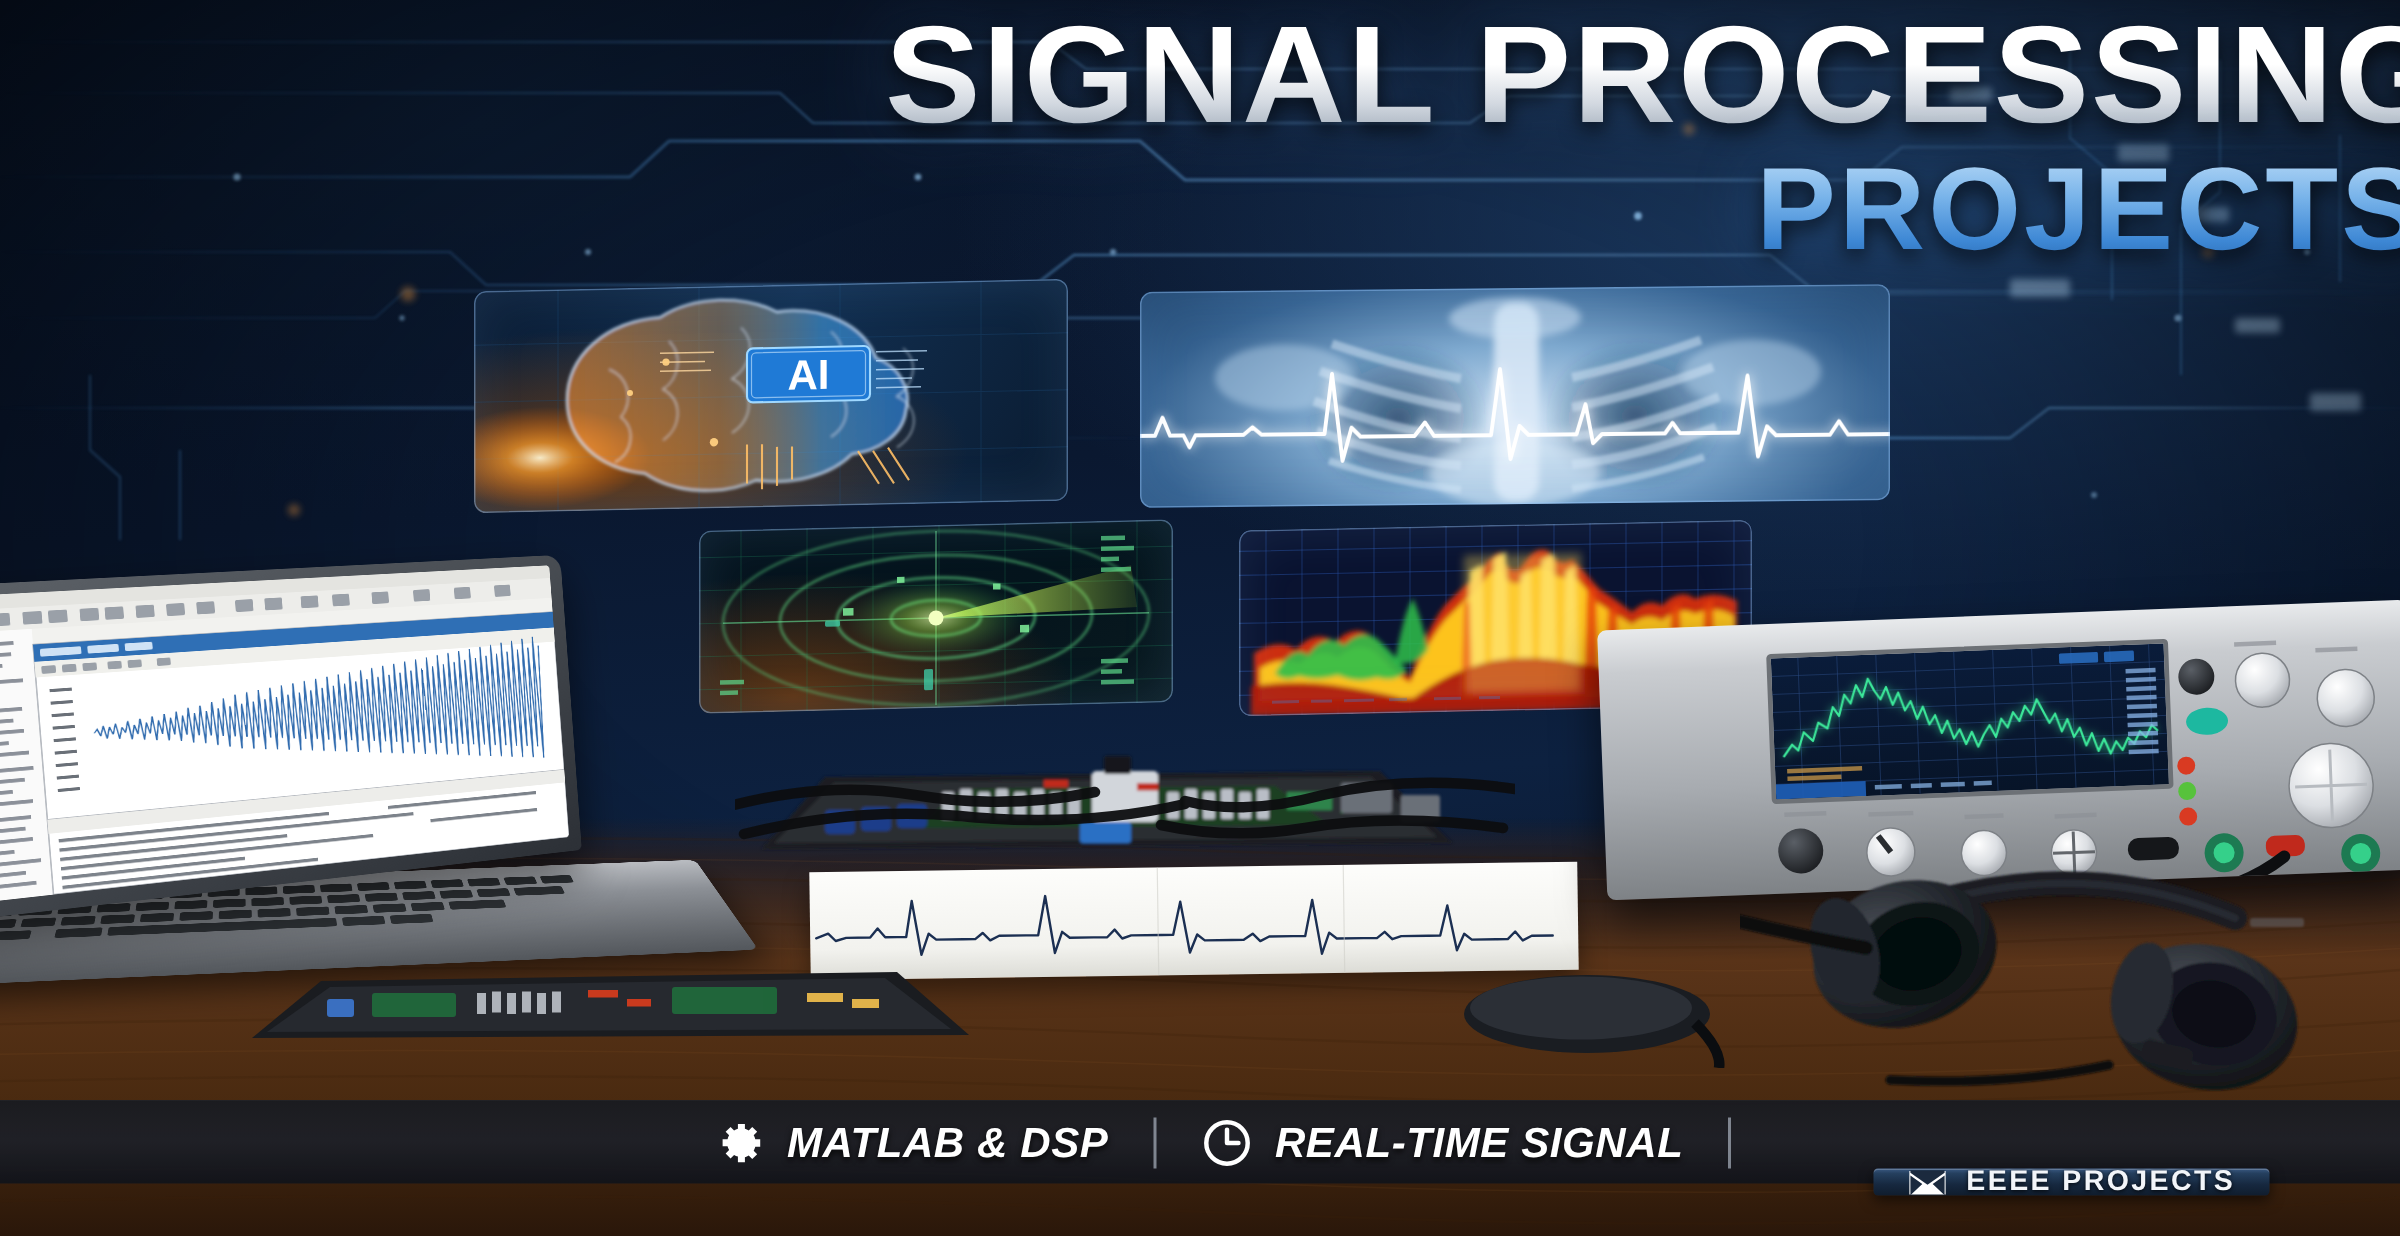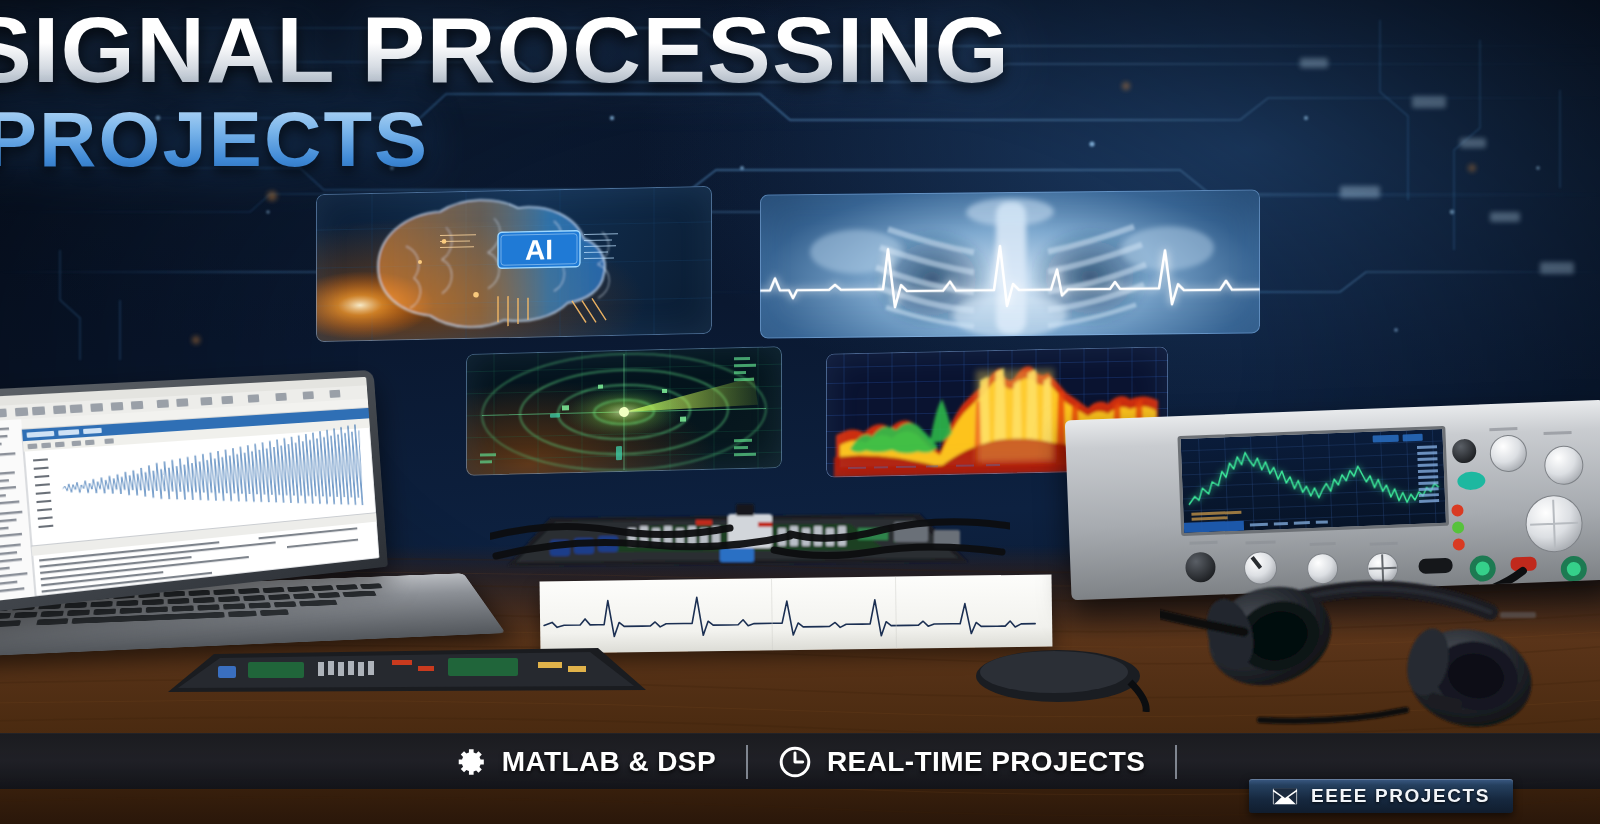--- a/index.html
+++ b/index.html
@@ -19,21 +19,21 @@
       radial-gradient(ellipse 700px 380px at 20% 10%, #0c1c33 0%, rgba(8,18,34,0) 70%),
       linear-gradient(175deg,#071124 0%,#0a1830 38%,#0d2140 62%,#07101f 100%);
   }
   .bg-circuit{ position:absolute; inset:0; opacity:.85; }
   .bg-vignette{
     position:absolute; inset:0;
     background:radial-gradient(ellipse 1100px 620px at 50% 44%, rgba(0,0,0,0) 40%, rgba(0,0,0,.55) 100%);
   }
 
   
-  .title-wrap{ position:absolute; left:0; right:0; top:6px; text-align:left; }
+  .title-wrap{ position:absolute; left:0; right:0; top:6px; text-align:right; }
   .title-main{
     font-size:92px; font-weight:bold; letter-spacing:1px; line-height:.96;
     font-family:"Liberation Sans", sans-serif;
     background:linear-gradient(180deg,#ffffff 0%,#ffffff 42%,#d2d8e0 72%,#9aa6b4 100%);
     -webkit-background-clip:text; background-clip:text; color:transparent;
     filter:drop-shadow(0 5px 7px rgba(0,0,0,.75)) drop-shadow(0 0 22px rgba(90,150,220,.22));
     transform:scaleX(1.04);
   }
   .title-sub{
     margin-top:6px;
@@ -132,32 +132,33 @@
     background:linear-gradient(180deg,#fdfdfb 0%,#f2f2ee 72%,#dcdcd6 100%);
     transform:rotate(-.8deg); box-shadow:0 8px 18px rgba(0,0,0,.45);
   }
 
   
   #bottom-bar{
     position:absolute; left:0; right:0; top:733px; height:56px;
     background:linear-gradient(180deg, rgba(22,26,34,.90) 0%, rgba(28,32,41,.90) 48%, rgba(16,19,26,.92) 100%);
     display:flex; align-items:center; justify-content:center; gap:0;
     border-top:1px solid rgba(255,255,255,.06);
+    font-style:italic;
   }
   .feat{ display:flex; align-items:center; gap:15px; padding:0 30px; }
   .feat-label{
     color:#fff; font-size:28px; font-weight:bold; letter-spacing:.4px;
     text-shadow:0 2px 4px rgba(0,0,0,.8); white-space:nowrap;
   }
   .feat-sep{ width:2px; height:34px; background:rgba(210,220,235,.55); }
   .feat-icon{ width:34px; height:34px; flex:0 0 34px; }
 
   
   #badge{
-    position:absolute; left:1249px; top:779px; width:264px; height:34px;
+    position:absolute; left:1249px; top:779px; width:264px; height:18px;
     display:flex; align-items:center; justify-content:center; gap:13px;
     background:linear-gradient(180deg,#3b5a84 0%,#25405f 18%,#16283f 60%,#101d2e 100%);
     border-radius:3px; box-shadow:0 3px 9px rgba(0,0,0,.6), inset 0 1px 0 rgba(255,255,255,.22);
   }
   .badge-label{
     color:#f2f5f9; font-size:19px; font-weight:bold; letter-spacing:1.6px;
     text-shadow:0 1px 3px rgba(0,0,0,.85);
   }
   .badge-icon{ width:26px; height:19px; flex:0 0 26px; }
 
@@ -925,21 +926,21 @@
       <span class="feat-label">MATLAB &amp; DSP</span>
     </div>
 
     <div class="feat-sep"></div>
 
     <div class="feat">
       <svg class="feat-icon" viewBox="0 0 32 32">
         <circle cx="16" cy="16" r="13" fill="none" stroke="#ffffff" stroke-width="2.8"></circle>
         <path d="M16 7.6V16h7.2" fill="none" stroke="#ffffff" stroke-width="2.8" stroke-linecap="round" stroke-linejoin="round"></path>
       </svg>
-      <span class="feat-label">REAL-TIME PROJECTS</span>
+      <span class="feat-label">REAL-TIME SIGNAL</span>
     </div>
 
     <div class="feat-sep"></div>
 
 
   </div>
 
   <div id="badge">
     <svg class="badge-icon" viewBox="0 0 30 22">
       <path fill="#ffffff" d="M1 2h28v18H1z"></path>

